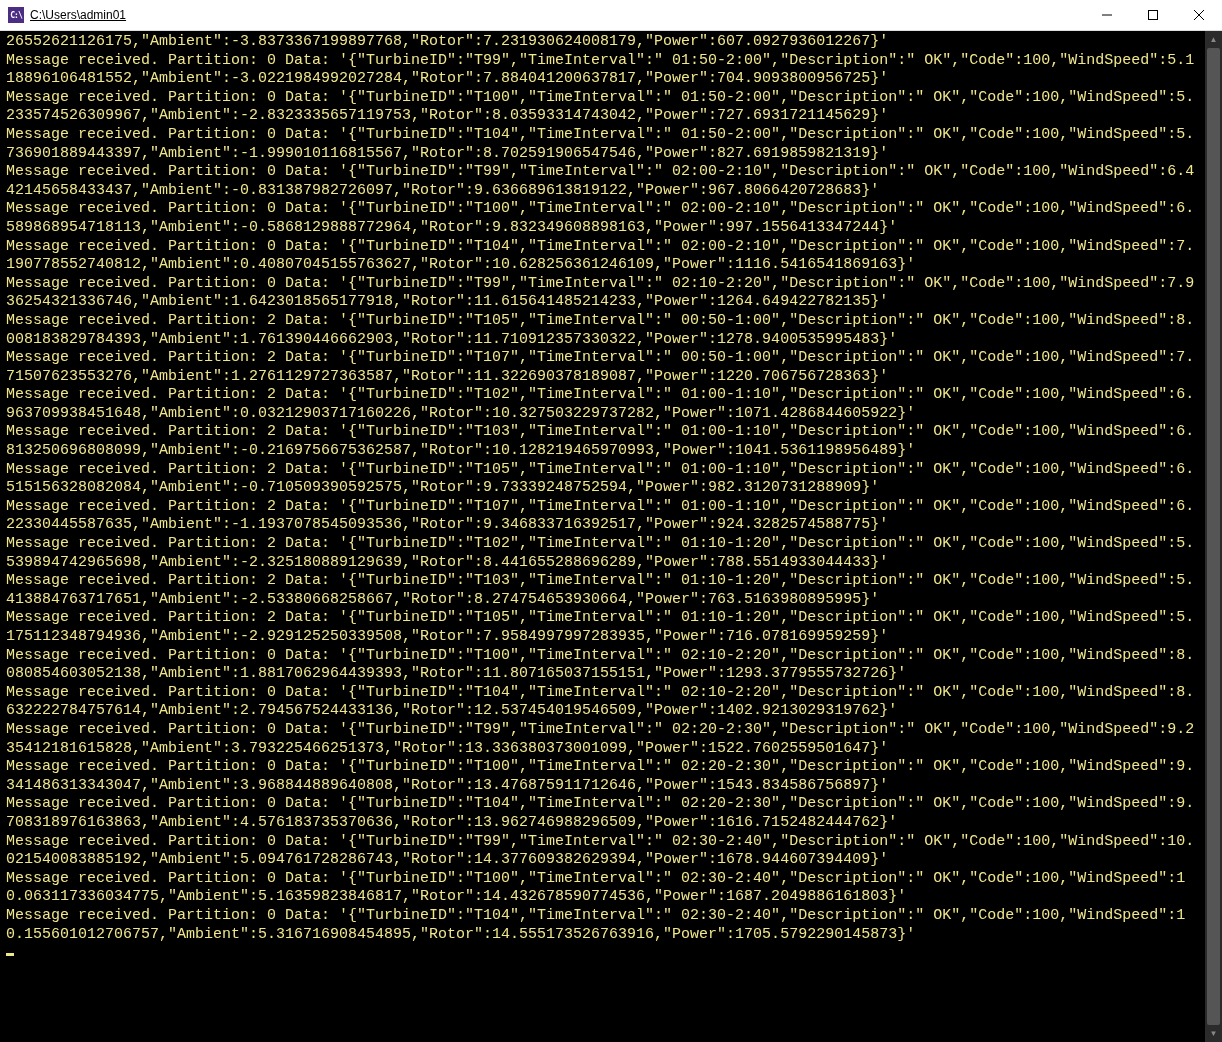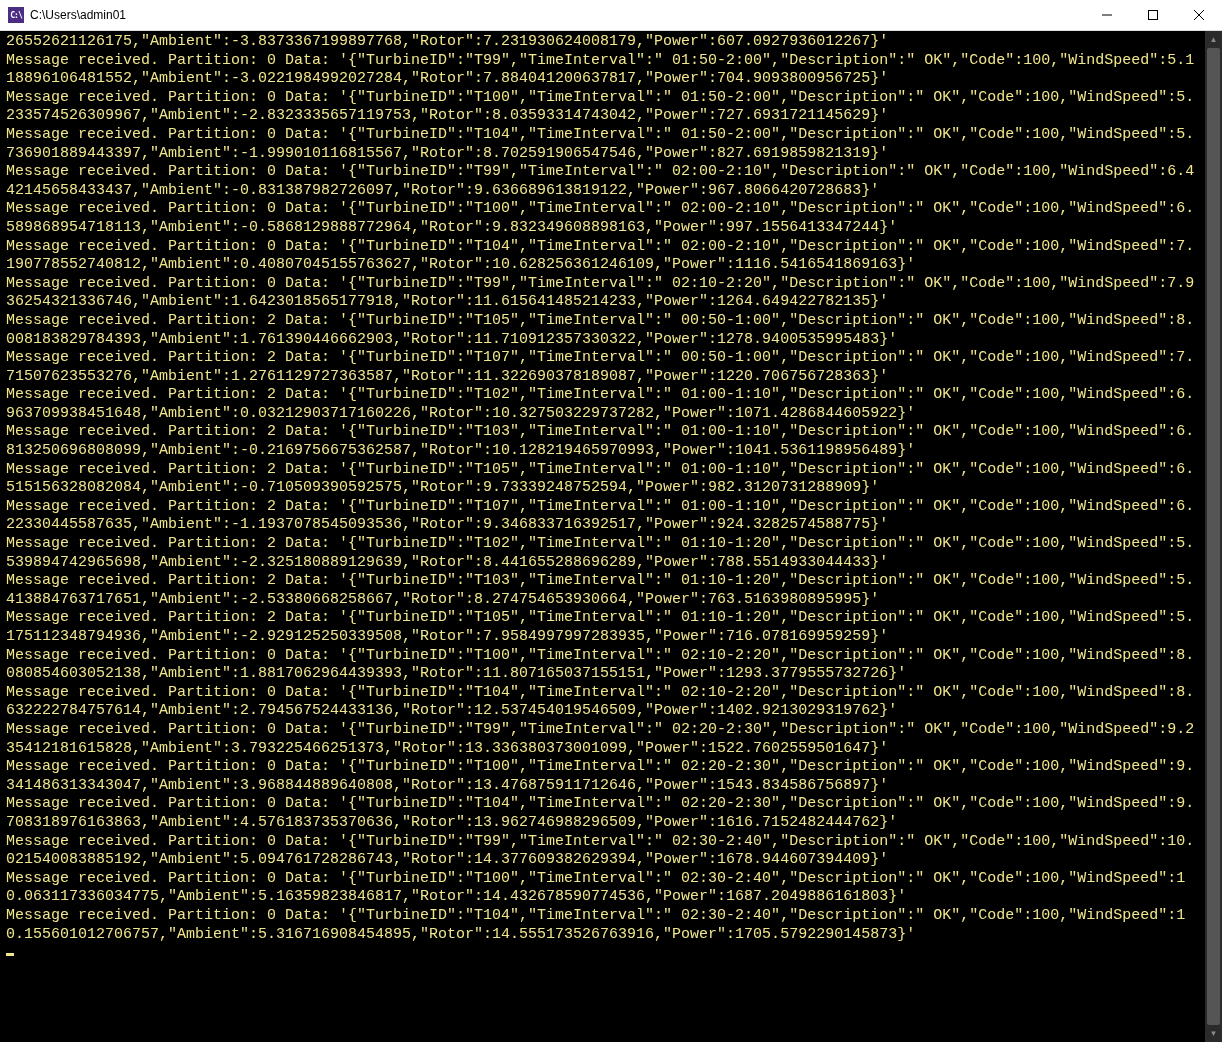--- a/index.html
+++ b/index.html
@@ -38,20 +38,21 @@
     color: #fff;
     font-size: 8px;
     font-family: Consolas, monospace;
     font-weight: bold;
     letter-spacing: -1px;
   }
   .titlebar .title {
     font-size: 12px;
     color: #000;
     flex: 1;
+    text-decoration: underline;
   }
   .titlebar .controls {
     display: flex;
     height: 100%;
   }
   .titlebar .ctrl {
     width: 46px;
     height: 100%;
     display: flex;
     align-items: center;

